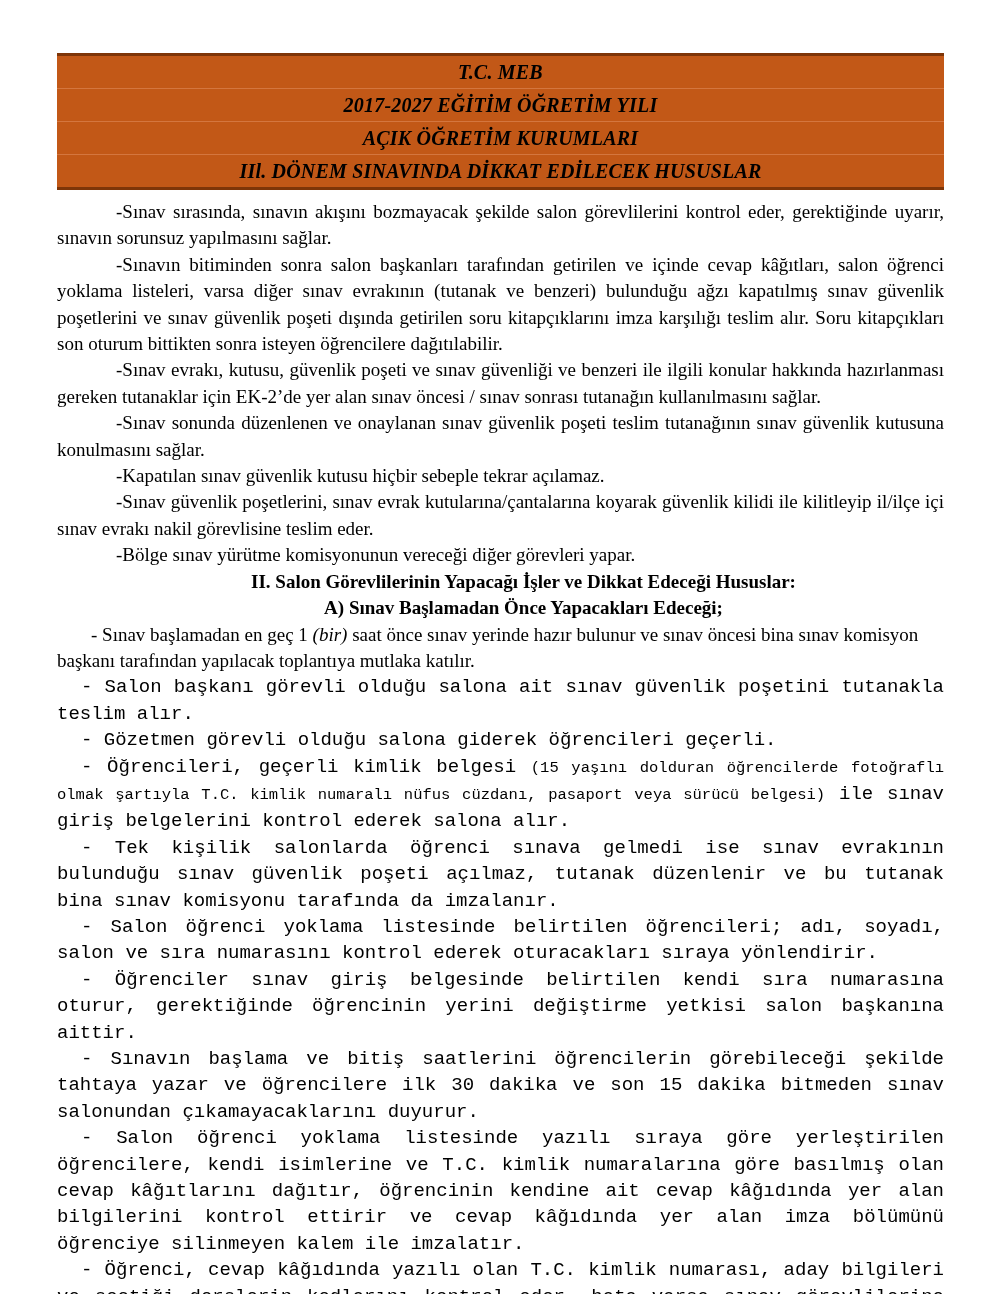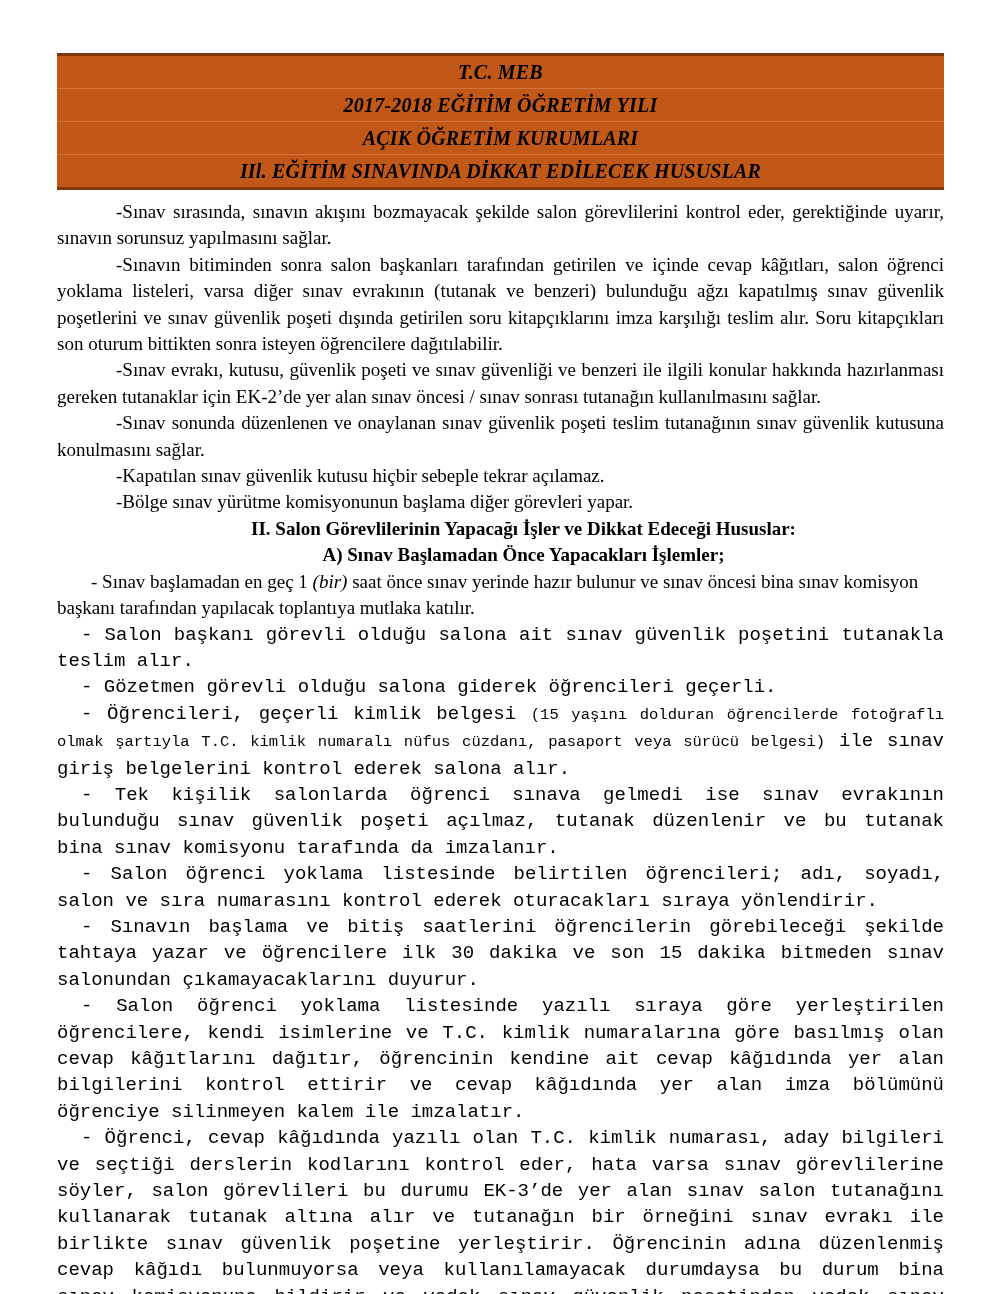--- a/index.html
+++ b/index.html
@@ -56,40 +56,42 @@
     font-family:"Liberation Sans", sans-serif;
   }
 </style>
 </head>
 <body>
 
 <div class="page">
 
   <div class="header-box">
     <div class="header-row">T.C. MEB</div>
-    <div class="header-row">2017-2018 EĞİTİM ÖĞRETİM YILI</div>
+    <div class="header-row">2017-2027 EĞİTİM ÖĞRETİM YILI</div>
     <div class="header-row">AÇIK ÖĞRETİM KURUMLARI</div>
-    <div class="header-row">IIl. EĞİTİM SINAVINDA DİKKAT EDİLECEK HUSUSLAR</div>
+    <div class="header-row">IIl. DÖNEM SINAVINDA DİKKAT EDİLECEK HUSUSLAR</div>
   </div>
 
   <div class="doc-body">
     <p class="p-hang">-Sınav sırasında, sınavın akışını bozmayacak şekilde salon görevlilerini kontrol eder, gerektiğinde uyarır, sınavın sorunsuz yapılmasını sağlar.</p>
     <p class="p-hang">-Sınavın bitiminden sonra salon başkanları tarafından getirilen ve içinde cevap kâğıtları, salon öğrenci yoklama listeleri, varsa diğer sınav evrakının (tutanak ve benzeri) bulunduğu ağzı kapatılmış sınav güvenlik poşetlerini ve sınav güvenlik poşeti dışında getirilen soru kitapçıklarını imza karşılığı teslim alır. Soru kitapçıkları son oturum bittikten sonra isteyen öğrencilere dağıtılabilir.</p>
     <p class="p-hang">-Sınav evrakı, kutusu, güvenlik poşeti ve sınav güvenliği ve benzeri ile ilgili konular hakkında hazırlanması gereken tutanaklar için EK-2’de yer alan sınav öncesi / sınav sonrası tutanağın kullanılmasını sağlar.</p>
     <p class="p-hang">-Sınav sonunda düzenlenen ve onaylanan sınav güvenlik poşeti teslim tutanağının sınav güvenlik kutusuna konulmasını sağlar.</p>
     <p class="p-hang">-Kapatılan sınav güvenlik kutusu hiçbir sebeple tekrar açılamaz.</p>
-    <p class="p-hang">-Bölge sınav yürütme komisyonunun başlama diğer görevleri yapar.</p>
+    <p class="p-hang">-Sınav güvenlik poşetlerini, sınav evrak kutularına/çantalarına koyarak güvenlik kilidi ile kilitleyip il/ilçe içi sınav evrakı nakil görevlisine teslim eder.</p>
+    <p class="p-hang">-Bölge sınav yürütme komisyonunun vereceği diğer görevleri yapar.</p>
     <p class="p-head">II. Salon Görevlilerinin Yapacağı İşler ve Dikkat Edeceği Hususlar:</p>
-    <p class="p-head">A) Sınav Başlamadan Önce Yapacakları İşlemler;</p>
+    <p class="p-head">A) Sınav Başlamadan Önce Yapacakları Edeceği;</p>
     <p class="p-item-md"><span>- Sınav başlamadan en geç 1 </span><span class="italic">(bir)</span><span> saat önce sınav yerinde hazır bulunur ve sınav öncesi bina sınav komisyon başkanı tarafından yapılacak toplantıya mutlaka katılır.</span></p>
     <p class="p-item">- Salon başkanı görevli olduğu salona ait sınav güvenlik poşetini tutanakla teslim alır.</p>
     <p class="p-item">- Gözetmen görevli olduğu salona giderek öğrencileri geçerli.</p>
     <p class="p-item"><span>- Öğrencileri, geçerli kimlik belgesi </span><span class="small-text">(15 yaşını dolduran öğrencilerde fotoğraflı olmak şartıyla T.C. kimlik numaralı nüfus cüzdanı, pasaport veya sürücü belgesi)</span><span> ile sınav giriş belgelerini kontrol ederek salona alır.</span></p>
     <p class="p-item">- Tek kişilik salonlarda öğrenci sınava gelmedi ise sınav evrakının bulunduğu sınav güvenlik poşeti açılmaz, tutanak düzenlenir ve bu tutanak bina sınav komisyonu tarafında da imzalanır.</p>
     <p class="p-item">- Salon öğrenci yoklama listesinde belirtilen öğrencileri; adı, soyadı, salon ve sıra numarasını kontrol ederek oturacakları sıraya yönlendirir.</p>
+    <p class="p-item">- Öğrenciler sınav giriş belgesinde belirtilen kendi sıra numarasına oturur, gerektiğinde öğrencinin yerini değiştirme yetkisi salon başkanına aittir.</p>
     <p class="p-item gap">- Sınavın başlama ve bitiş saatlerini öğrencilerin görebileceği şekilde tahtaya yazar ve öğrencilere ilk 30 dakika ve son 15 dakika bitmeden sınav salonundan çıkamayacaklarını duyurur.</p>
     <p class="p-item gap">- Salon öğrenci yoklama listesinde yazılı sıraya göre yerleştirilen öğrencilere, kendi isimlerine ve T.C. kimlik numaralarına göre basılmış olan cevap kâğıtlarını dağıtır, öğrencinin kendine ait cevap kâğıdında yer alan bilgilerini kontrol ettirir ve cevap kâğıdında yer alan imza bölümünü öğrenciye silinmeyen kalem ile imzalatır.</p>
     <p class="p-item gap">- Öğrenci, cevap kâğıdında yazılı olan T.C. kimlik numarası, aday bilgileri ve seçtiği derslerin kodlarını kontrol eder, hata varsa sınav görevlilerine söyler, salon görevlileri bu durumu EK-3’de yer alan sınav salon tutanağını kullanarak tutanak altına alır ve tutanağın bir örneğini sınav evrakı ile birlikte sınav güvenlik poşetine yerleştirir. Öğrencinin adına düzenlenmiş cevap kâğıdı bulunmuyorsa veya kullanılamayacak durumdaysa bu durum bina sınav komisyonuna bildirir ve yedek sınav güvenlik poşetinden yedek sınav cevap kâğıdını alır. Yedek</p>
   </div>
 
   <div class="page-num">5</div>
 
 </div>
 
 </body></html>

